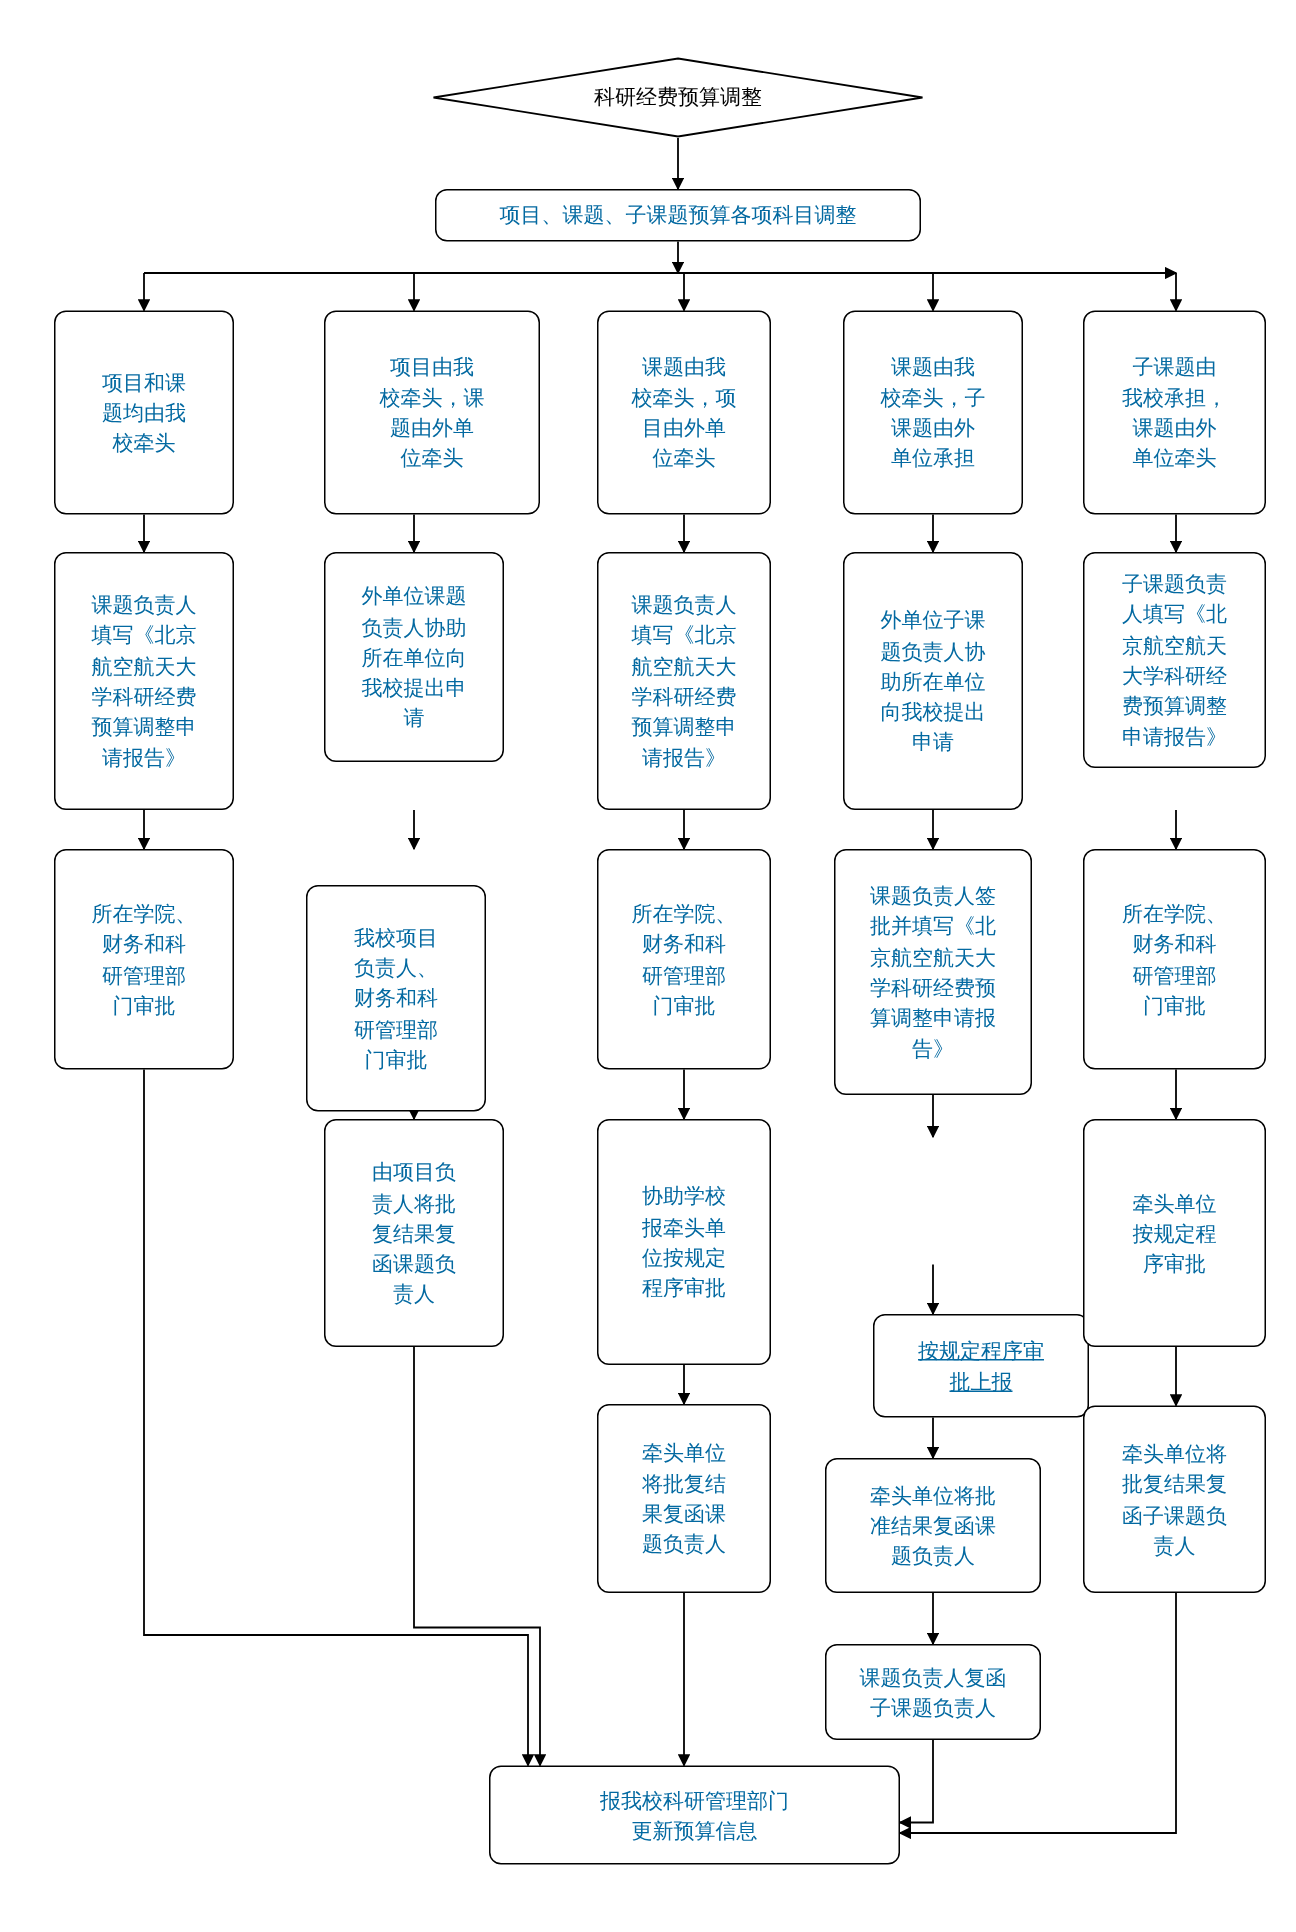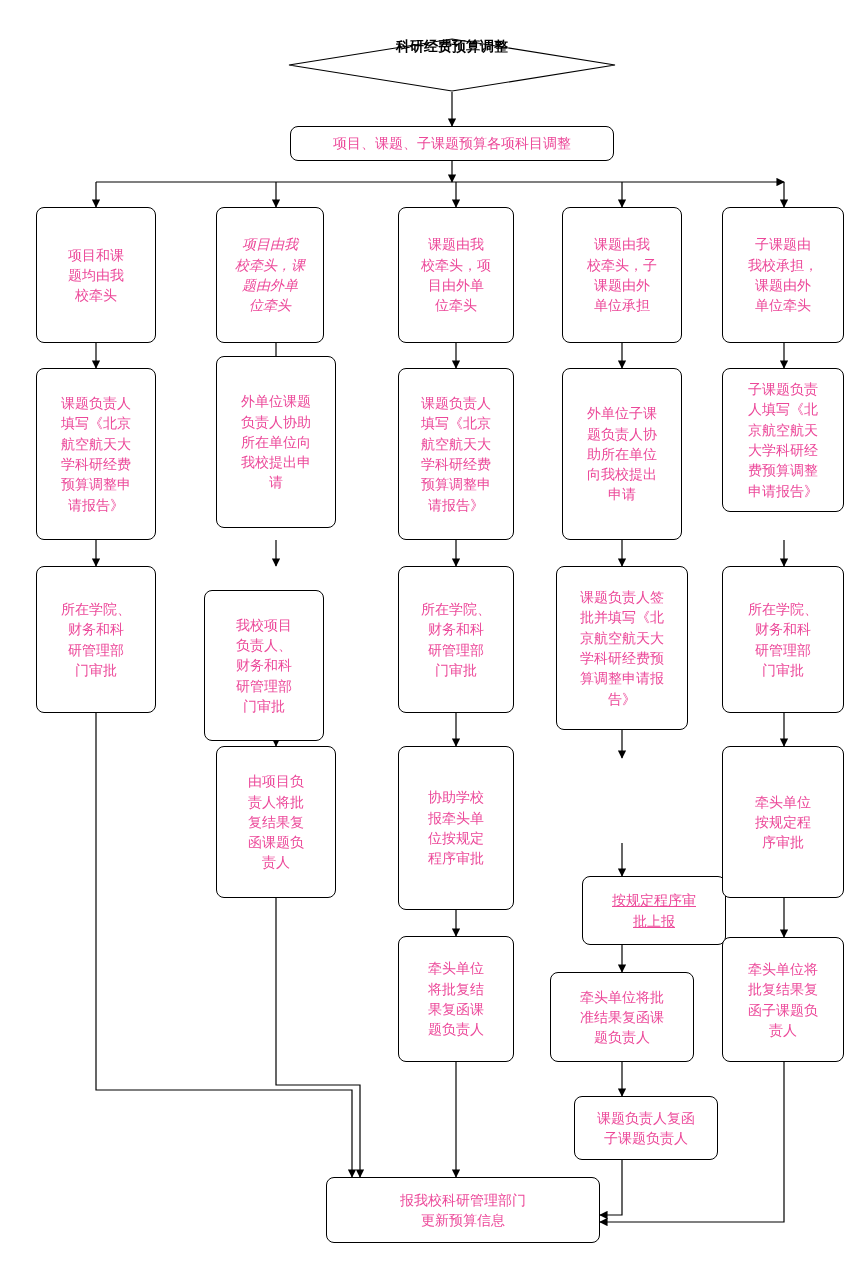--- a/index.html
+++ b/index.html
@@ -21,21 +21,21 @@
     position: absolute;
     box-sizing: border-box;
     border: 1px solid #000000;
     background: #ffffff;
     display: flex;
     align-items: center;
     justify-content: center;
     text-align: center;
     font-size: 14px;
     line-height: 1.45;
-    color: #ec4899;
+    color: #0369a1;
     padding: 2px 13px;
     border-radius: 2px;
   }
   .node.rounded {
     border-radius: 8px;
   }
   .node .txt {
     display: block;
     width: 100%;
     white-space: pre-line;
@@ -49,25 +49,25 @@
     left: 0;
     top: 0;
   }
   .diamond .dtxt {
     position: absolute;
     left: 0;
     top: 0;
     width: 100%;
     height: 100%;
     display: flex;
+    align-items: center;
     justify-content: center;
     font-size: 14px;
     color: #000000;
     text-align: center;
-    font-weight: bold;
   }
   #edges {
     position: absolute;
     left: 0;
     top: 0;
     width: 864px;
     height: 1288px;
     pointer-events: none;
   }
 </style>
@@ -157,27 +157,27 @@
 预算调整申
 请报告》</span>
   </div>
   <div class="node rounded" style="left:36px; top:566px; width:120px; height:147px;">
     <span class="txt">所在学院、
 财务和科
 研管理部
 门审批</span>
   </div>
 
-  <div class="node rounded" style="left:216px; top:207px; width:108px; height:136px;font-style:italic;">
+  <div class="node rounded" style="left:216px; top:207px; width:144px; height:136px;">
     <span class="txt">项目由我
 校牵头，课
 题由外单
 位牵头</span>
   </div>
-  <div class="node rounded" style="left:216px; top:356px; width:120px; height:172px;">
+  <div class="node rounded" style="left:216px; top:368px; width:120px; height:140px;">
     <span class="txt">外单位课题
 负责人协助
 所在单位向
 我校提出申
 请</span>
   </div>
   <div class="node rounded" style="left:204px; top:566px; width:120px; height:151px;margin-top:24px;">
     <span class="txt">我校项目
 负责人、
 财务和科
@@ -248,21 +248,21 @@
   </div>
   <div class="node rounded" style="left:582px; top:876px; width:144px; height:69px;text-decoration:underline;">
     <span class="txt">按规定程序审
 批上报</span>
   </div>
   <div class="node rounded" style="left:550px; top:972px; width:144px; height:90px;">
     <span class="txt">牵头单位将批
 准结果复函课
 题负责人</span>
   </div>
-  <div class="node rounded" style="left:550px; top:1096px; width:144px; height:64px;margin-left:24px;">
+  <div class="node rounded" style="left:550px; top:1096px; width:144px; height:64px;">
     <span class="txt">课题负责人复函
 子课题负责人</span>
   </div>
 
   <div class="node rounded" style="left:722px; top:207px; width:122px; height:136px;">
     <span class="txt">子课题由
 我校承担，
 课题由外
 单位牵头</span>
   </div>

